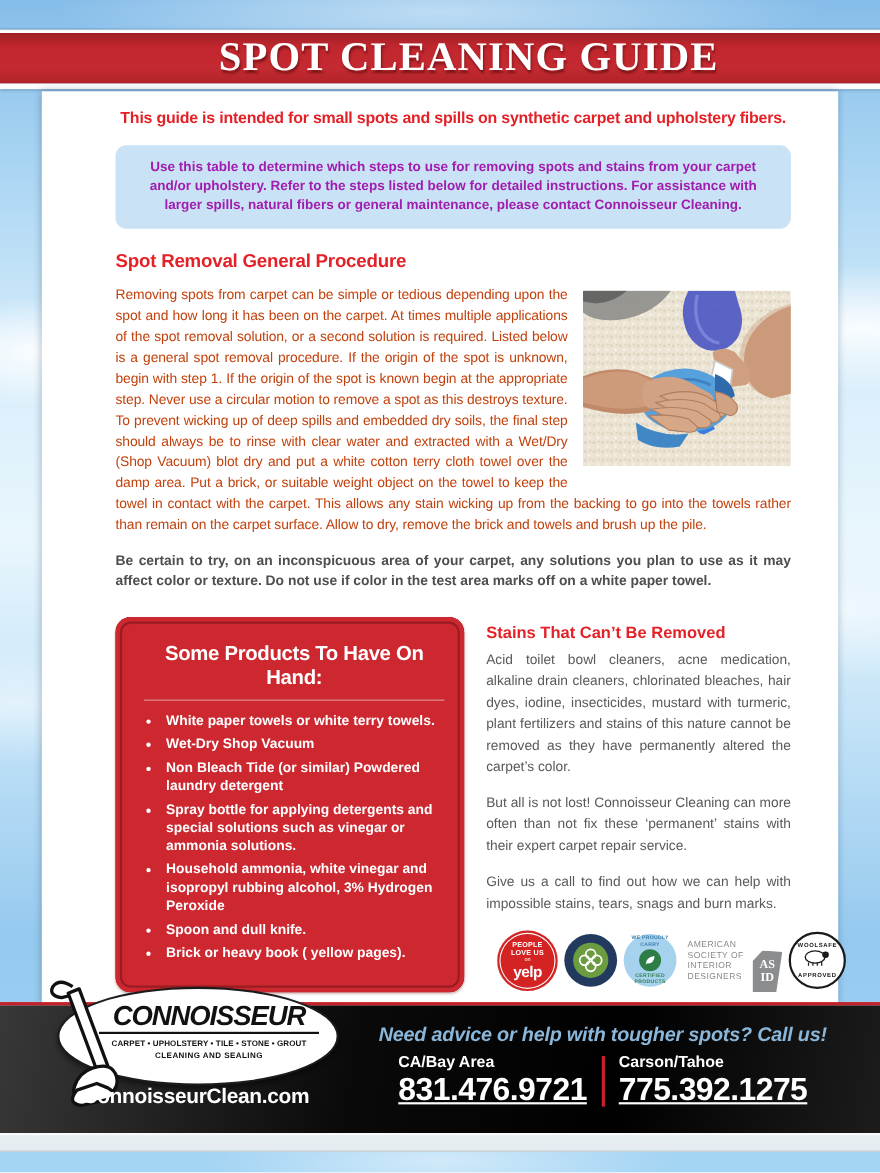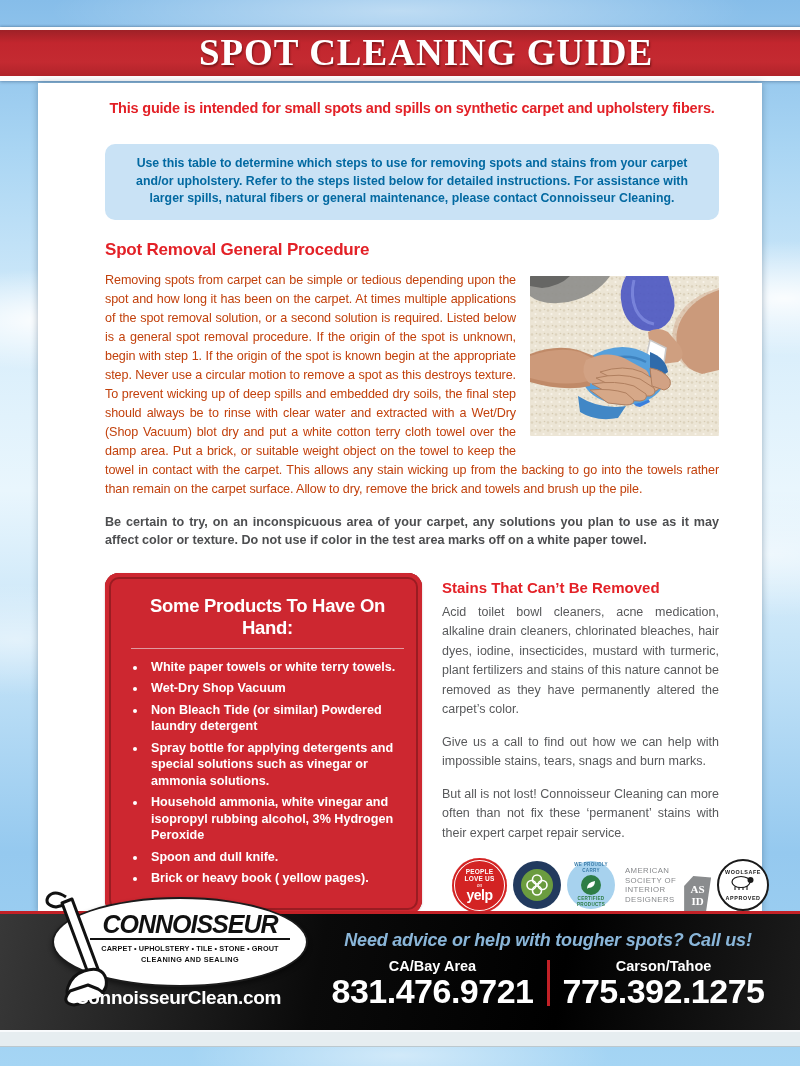--- a/index.html
+++ b/index.html
@@ -24,22 +24,22 @@
   .band h1{margin:0;height:46px;line-height:46px;text-align:center;color:#ffffff;
     font-family:"Liberation Serif",serif;font-weight:bold;font-size:37px;letter-spacing:1px;
     text-shadow:1px 2px 2px rgba(80,10,10,.6);}
 
   
   .page{position:absolute;left:38px;top:83px;width:724px;height:830px;background:#ffffff;
     box-shadow:0 0 7px rgba(40,70,100,.4);box-sizing:border-box;padding:0 43px 0 67px;}
 
   .intro{margin:17px 0 0 0;text-align:center;color:#e32127;font-weight:bold;font-size:14.5px;letter-spacing:-.2px;}
 
-  .infobox{margin-top:28px;background:#c9e2f5;border-radius:10px;padding:11px 18px 12px 18px;
-    text-align:center;color:#0369a1;font-weight:bold;font-size:12.3px;line-height:17.5px;}
+  .infobox{margin-top:16px;background:#c9e2f5;border-radius:10px;padding:11px 18px 12px 18px;
+    text-align:center;color:#a21caf;font-weight:bold;font-size:12.3px;line-height:17.5px;}
 
   h2.sec{margin:20px 0 0 0;color:#e32127;font-size:17px;font-weight:bold;letter-spacing:-.2px;}
 
   p.body{margin:11px 0 0 0;color:#c2410c;font-size:12.6px;line-height:19px;text-align:justify;letter-spacing:-.1px;}
   p.note{margin:14px 0 0 0;color:#4d4e50;font-size:12.6px;line-height:18.5px;font-weight:bold;text-align:justify;}
 
   .photo{float:right;width:189px;height:160px;margin:5px 0 8px 14px;border-radius:1px;overflow:hidden;}
 
   
   .columns{display:flex;margin-top:23px;}
@@ -84,23 +84,23 @@
   .oval .txt{position:absolute;left:36px;top:12px;width:200px;text-align:center;color:#111;}
   .logo-name{font-size:25px;font-weight:bold;font-style:italic;letter-spacing:-1px;line-height:26px;
     border-bottom:2px solid #111;padding-bottom:1px;font-family:"Liberation Sans",sans-serif;}
   .logo-services{font-size:7.3px;font-weight:bold;letter-spacing:.1px;margin-top:4px;}
   .logo-tagline{font-size:7.3px;font-weight:bold;letter-spacing:.4px;margin-top:2px;}
   .vacuum{position:absolute;left:-18px;top:-12px;}
   .website{position:absolute;left:52px;top:73px;width:252px;text-align:center;color:#ffffff;font-weight:bold;font-size:19px;letter-spacing:-.3px;}
   .cta{position:absolute;left:330px;top:16px;width:436px;text-align:center;color:#8ab6d9;
     font-size:18px;font-weight:bold;font-style:italic;letter-spacing:-.2px;}
   .phones{position:absolute;left:330px;top:44px;width:436px;display:flex;justify-content:center;align-items:flex-end;}
-  .phone-block{text-align:center;color:#fff;}
+  .phone-block{text-align:left;color:#fff;}
   .phone-label{font-size:14.5px;font-weight:bold;line-height:16px;}
-  .phone-number{font-size:34px;font-weight:bold;letter-spacing:-.5px;line-height:34px;}
+  .phone-number{font-size:29px;font-weight:bold;letter-spacing:-.5px;line-height:34px;text-decoration:underline;}
   .phone-divider{width:3px;height:46px;background:#c22127;margin:0 13px 2px 13px;}
 
   .graystrip{position:absolute;left:0;top:1030px;width:800px;height:17px;background:#e6edf0;
     border-top:2px solid #f8fafc;border-bottom:1px solid #bcc8ce;box-sizing:border-box;}
 </style>
 </head>
 <body>
 
 <div class="sky"></div>
 
@@ -167,22 +167,22 @@
         <li>Spray bottle for applying detergents and special solutions such as vinegar or ammonia solutions.</li>
         <li>Household ammonia, white vinegar and isopropyl rubbing alcohol, 3% Hydrogen Peroxide</li>
         <li>Spoon and dull knife.</li>
         <li>Brick or heavy book ( yellow pages).</li>
       </ul>
     </div>
 
     <div class="rightcol">
       <h3>Stains That Can’t Be Removed</h3>
       <p>Acid toilet bowl cleaners, acne medication, alkaline drain cleaners, chlorinated bleaches, hair dyes, iodine, insecticides, mustard with turmeric, plant fertilizers and stains of this nature cannot be removed as they have permanently altered the carpet’s color.</p>
+      <p>But all is not lost! Connoisseur Cleaning can more often than not fix these ‘permanent’ stains with their expert carpet repair service.</p>
       <p>Give us a call to find out how we can help with impossible stains, tears, snags and burn marks.</p>
-      <p>But all is not lost! Connoisseur Cleaning can more often than not fix these ‘permanent’ stains with their expert carpet repair service.</p>
 
       <div class="badges">
         <div class="badge b-yelp">
           <span class="t1">PEOPLE</span>
           <span class="t1">LOVE US</span>
           <span class="t2">on</span>
           <span class="t3">yelp</span>
         </div>
         <div class="badge b-cri">
           <div class="inner">

